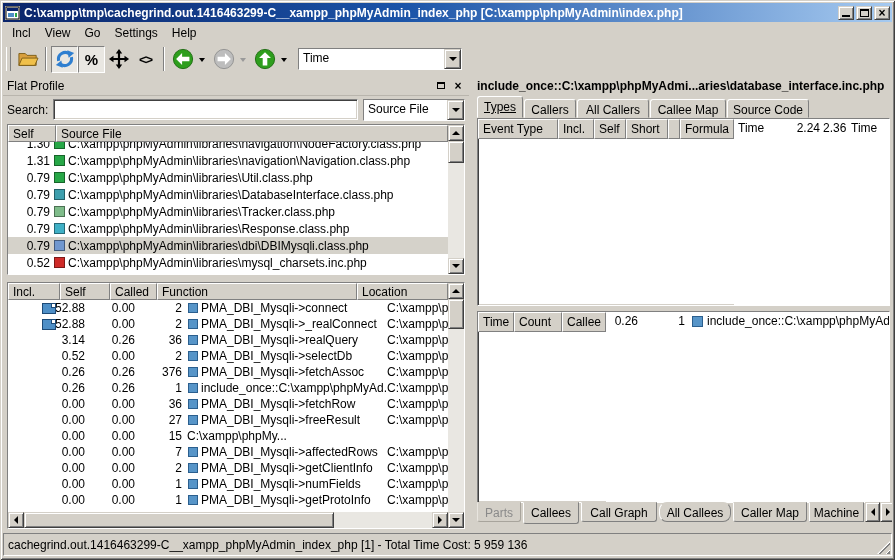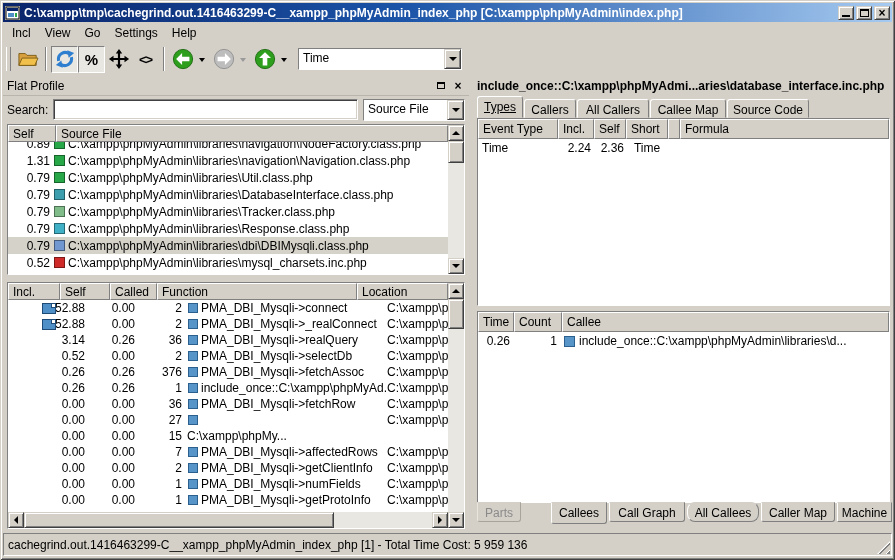--- a/index.html
+++ b/index.html
@@ -87,33 +87,33 @@
   .hscroll{height:16px;flex:none;background:#e9e7e2;display:flex;}
   .sb-thumb-h{height:16px;flex:none;}
   .tbl-inner{display:flex;flex:1;overflow:hidden;}
   .tbl-left{flex:1;display:flex;flex-direction:column;overflow:hidden;}
   
   .detail-title{height:20px;font-size:12px;font-weight:bold;white-space:nowrap;overflow:hidden;padding:3px 2px 0 2px;}
   .tabs{display:flex;height:22px;align-items:flex-end;padding-left:2px;position:relative;z-index:2;}
   .tab{font-size:12px;text-align:center;padding:3px 0 2px 0;margin-right:1px;background:#d4d0c8;
     border:1px solid;border-color:#fff #808080 #d4d0c8 #fff;border-radius:3px 3px 0 0;height:19px;flex:none;overflow:hidden;white-space:nowrap;}
   .tab.active{height:22px;border-bottom:1px solid #d4d0c8;font-weight:normal;}
-  .pane{margin:0 2px;display:flex;flex-direction:column;overflow:hidden;position:relative;z-index:1;}
+  .pane{margin:0 2px;display:flex;flex-direction:row;overflow:hidden;position:relative;z-index:1;}
   .types-pane{height:188px;}
   .callees-pane{height:192px;}
   .h-split{height:5px;}
   .r-hdr{display:flex;height:20px;flex:none;background:#d4d0c8;}
   .r-hdr .hcell{height:20px;}
   .r-body{flex:1;background:#fff;overflow:hidden;}
   .r-row{display:flex;align-items:center;height:18px;font-size:12px;white-space:nowrap;}
   
   .tabs-bottom{display:flex;height:24px;align-items:flex-start;padding-left:2px;margin-top:-1px;position:relative;z-index:2;}
   .btab{font-size:12px;text-align:center;padding:3px 0 2px 0;margin-right:2px;background:#d4d0c8;
     border:1px solid;border-color:#d4d0c8 #808080 #808080 #fff;border-radius:0 0 3px 3px;height:20px;flex:none;overflow:hidden;white-space:nowrap;}
-  .btab.active{height:22px;border-top:1px solid #d4d0c8;margin-left:28px;}
+  .btab.active{height:22px;border-top:1px solid #d4d0c8;}
   .btab.disabled{color:#8a8a8a;border-color:#d4d0c8 #a8a49c #a8a49c #e8e5df;}
   .tab-scroll{display:flex;margin-left:1px;}
   .tab-scroll .sb-btn{height:20px;width:15px;}
   
   .statusbar{height:23px;margin-top:1px;display:flex;align-items:stretch;}
   .status-field{flex:1;border:1px solid;border-color:#808080 #fff #fff #808080;font-size:12px;display:flex;align-items:center;padding:0 4px;white-space:nowrap;overflow:hidden;position:relative;}
   .grip{position:absolute;right:1px;bottom:1px;width:13px;height:13px;
     background:repeating-linear-gradient(135deg,transparent 0 3px,#fff 3px 4px,#808080 4px 6px);
     clip-path:polygon(100% 0,100% 100%,0 100%);}
   svg{display:block;}
@@ -246,21 +246,21 @@
       <div class="tbl fp-tbl sunk">
         <div class="tbl-inner">
           <div class="tbl-left">
             <div class="hdr-row">
               <span class="hcell out" style="width:48px;">Self</span>
               <span class="hcell out" style="flex:1;">Source File</span>
             </div>
             <div class="body">
               <div style="margin-top:-7px;">
                 <div class="row fp-row">
-                    <span class="fp-self">0.89</span>
+                    <span class="fp-self">1.30</span>
                     <span class="sq" style="background-color: rgb(39, 167, 71);"></span>
                     <span class="fp-file">C:\xampp\phpMyAdmin\libraries\navigation\NodeFactory.class.php</span>
                   </div>
                 <div class="row fp-row">
                     <span class="fp-self">1.31</span>
                     <span class="sq" style="background-color: rgb(39, 167, 71);"></span>
                     <span class="fp-file">C:\xampp\phpMyAdmin\libraries\navigation\Navigation.class.php</span>
                   </div>
                 <div class="row fp-row">
                     <span class="fp-self">0.79</span>
@@ -396,20 +396,21 @@
                     <span>PMA_DBI_Mysqli-&gt;fetchRow</span>
                   </span>
                   <span class="c-loc">C:\xampp\phpMy...</span>
                 </div>
               <div class="row fn-row">
                   <span class="c-incl">0.00</span>
                   <span class="c-self">0.00</span>
                   <span class="c-called">27</span>
                   <span class="c-fn">
                     <span class="fsq" style="background-color: rgb(87, 149, 200);"></span>
+                    <span>PMA_DBI_Mysqli-&gt;freeResult</span>
                   </span>
                   <span class="c-loc">C:\xampp\phpMy...</span>
                 </div>
               <div class="row fn-row">
                   <span class="c-incl">0.00</span>
                   <span class="c-self">0.00</span>
                   <span class="c-called">15</span>
                   <span class="c-loc">C:\xampp\phpMy...</span>
                 </div>
               <div class="row fn-row">

